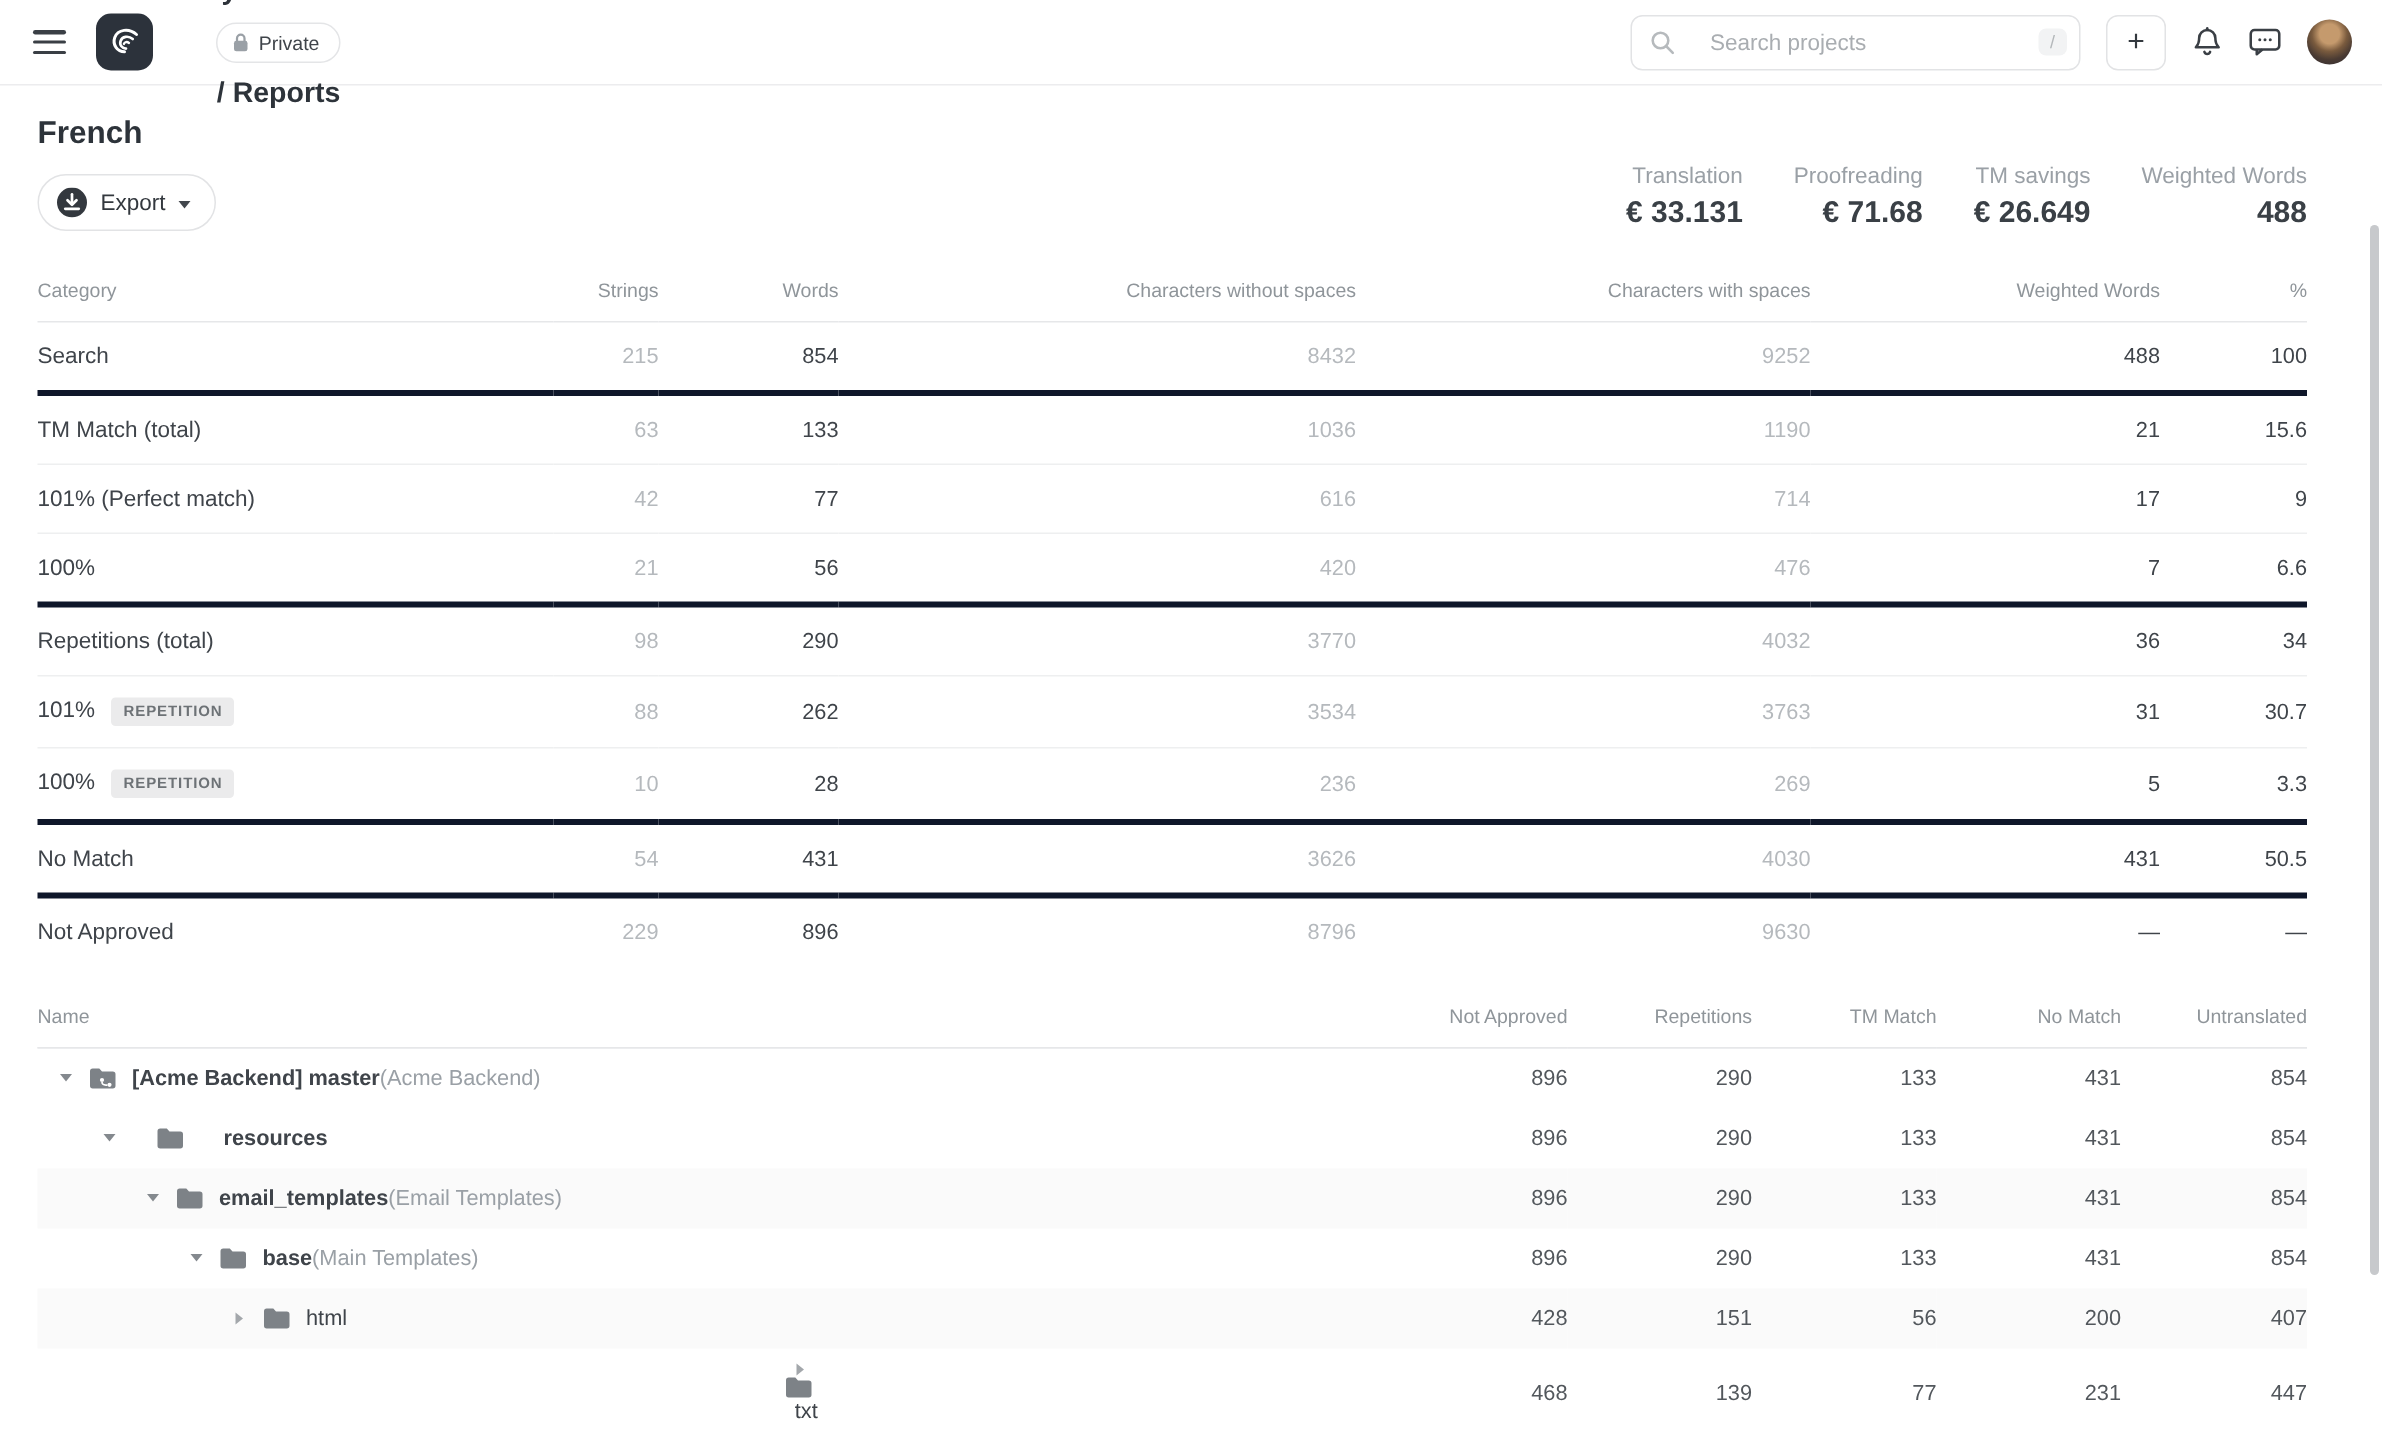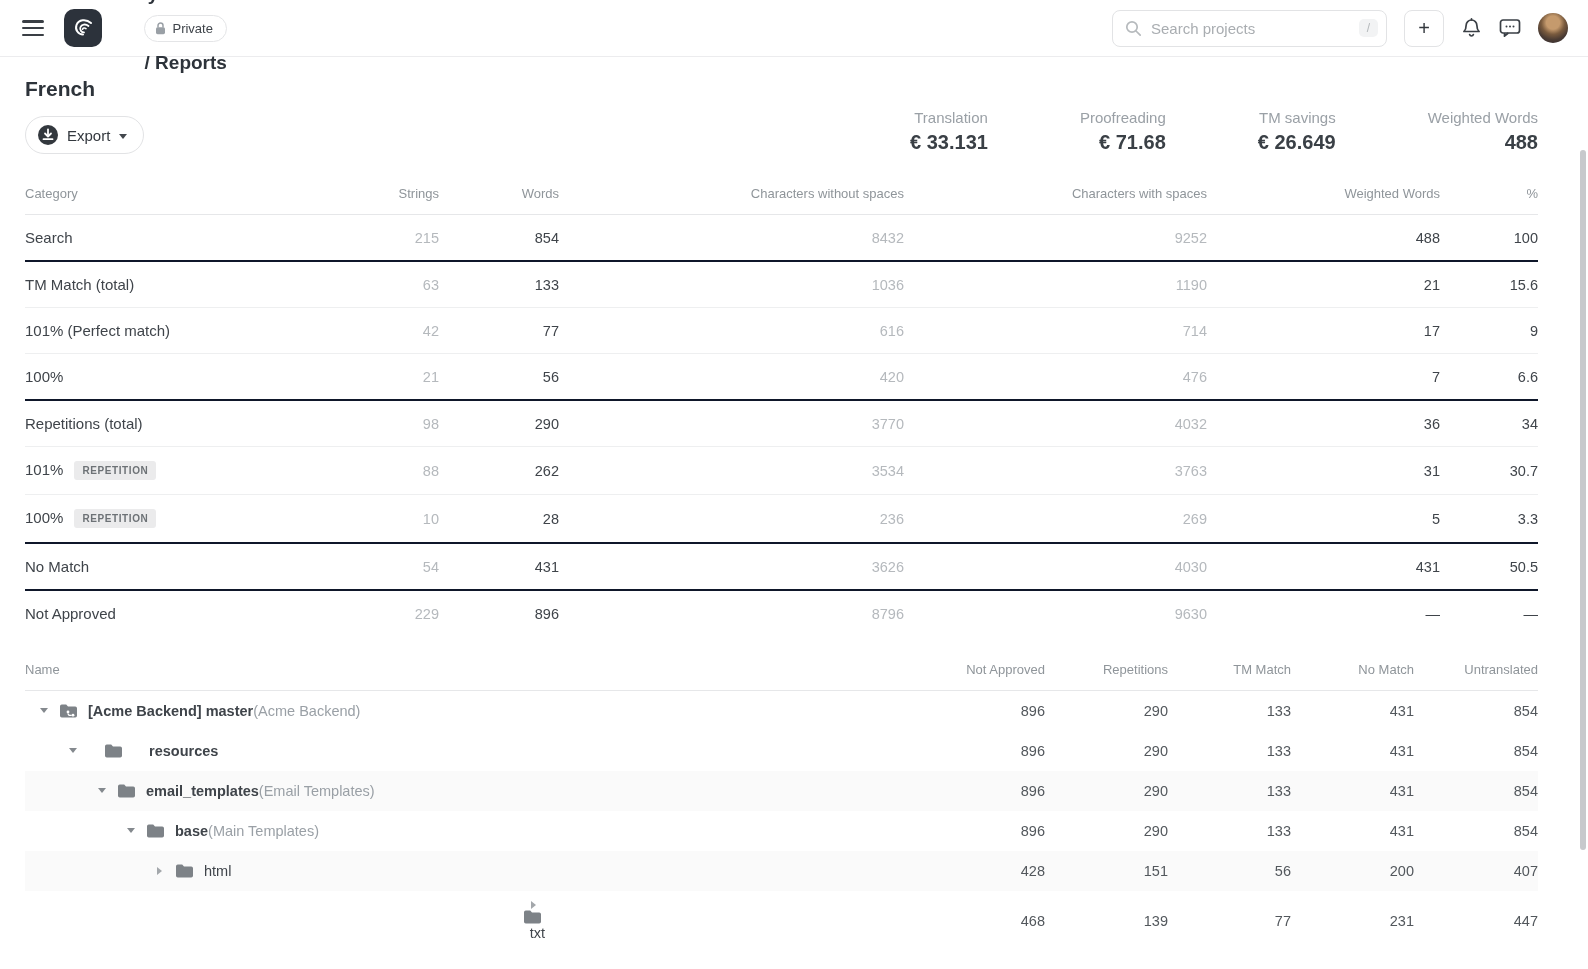--- a/index.html
+++ b/index.html
@@ -11,22 +11,22 @@
     border-bottom:1px solid #ececee; }
   .hamburger { width:22px; height:16px; display:flex; flex-direction:column;
     justify-content:space-between; background:none; border:none; cursor:pointer; margin-right:20px; }
   .hamburger span { display:block; height:2.5px; background:#3a3f45; border-radius:2px; }
   .logo { width:38px; height:38px; border-radius:10px; background:#2c323b; display:flex;
     align-items:center; justify-content:center; margin-right:14px; flex:0 0 auto; }
   .crumbs { display:flex; align-items:center; gap:10px; font-size:19px; font-weight:700; color:#2d333a; white-space:nowrap;flex-direction:column; }
   .privacy { display:inline-flex; align-items:center; gap:6px; border:1px solid #e4e5e7;
     border-radius:999px; padding:5px 13px 5px 10px; font-size:13px; font-weight:400; color:#3f444a; background:#fff; }
   .topbar-right { margin-left:auto; display:flex; align-items:center; gap:17px; }
-  .search { display:flex; align-items:center; width:275px; height:37px; border:1px solid #e2e3e5;
-    border-radius:8px; padding:0 8px 0 12px; gap:9px; }
+  .search { display:flex; align-items:center; width:300px; height:37px; border:1px solid #e2e3e5;
+    border-radius:8px; padding:0 8px 0 12px; gap:23px; }
   .search input { border:none; outline:none; flex:1; font-size:15px; color:#3a3f45;
     font-family:inherit; min-width:0; }
   .search input::placeholder { color:#a9adb1; }
   .search kbd { background:#f2f3f4; color:#b3b7ba; border-radius:5px; padding:2px 8px;
     font-size:12px; font-family:inherit; }
   .btn-plus { width:40px; height:37px; border:1px solid #e2e3e5; background:#fff; border-radius:8px;
     font-size:20px; color:#33383e; cursor:pointer; line-height:1; }
   .icon-btn { background:none; border:none; cursor:pointer; display:flex; align-items:center; }
   .avatar { width:30px; height:30px; border-radius:50%; cursor:pointer;
     background:radial-gradient(circle at 50% 32%, #c59a6d 0 26%, #7a5b3e 46%, #4a3b33 68%, #2e2a32 100%); }
@@ -34,36 +34,36 @@
   
   main { padding:0 50px 0 25px; }
   .page-title { font-size:20px; font-weight:600; color:#2f353b; margin-top:22px; }
   .lang-row { display:flex; justify-content:space-between; align-items:flex-end; margin-top:20px; }
   .lang-left h2 { font-size:21px; font-weight:700; color:#2d333a; margin-bottom:15px; }
   .btn-export { display:inline-flex; align-items:center; gap:9px; border:1px solid #e2e3e5;
     background:#fff; border-radius:999px; padding:8px 16px 8px 12px; font-size:15px; color:#33383e;
     font-family:inherit; cursor:pointer; }
   .caret-dn { width:0; height:0; border-left:4.5px solid transparent; border-right:4.5px solid transparent;
     border-top:5px solid #42474d; margin-top:2px; }
-  .stats { display:flex; gap:92px; }
+  .stats { display:flex; gap:34px; }
   .stat { text-align:right; }
   .stat .lbl { font-size:15px; color:#9aa0a6; }
   .stat .val { font-size:20px; font-weight:700; color:#3a4046; margin-top:5px; }
 
   
   table { width:100%; border-collapse:collapse; }
   th { font-size:13px; font-weight:400; color:#8f959a; text-align:right; padding:0 0 13px 0; }
   th:first-child { text-align:left; }
   .cat-table { margin-top:32px; }
   .cat-table thead tr { border-bottom:1px solid #e6e7e9; }
   .cat-table td { padding:14px 0; font-size:14.5px; color:#3f444a; text-align:right; }
   .cat-table td:first-child { text-align:left; font-size:15px; }
   .cat-table tbody tr { border-top:1px solid #eeeff0; }
   .cat-table tbody tr:first-child { border-top:none; }
-  .cat-table tbody tr.group { border-top:2px solid #0f172a; }
+  .cat-table tbody tr.group { border-top:4px solid #0f172a; }
   td.muted { color:#b5b9bd; }
   .badge { display:inline-block; margin-left:11px; background:#ebebec; color:#6d7276;
     font-size:10px; font-weight:600; letter-spacing:.6px; border-radius:3px; padding:4px 8px;
     vertical-align:1px; }
 
   .files-table { margin-top:26px; }
   .files-table thead tr { border-bottom:1px solid #e6e7e9; }
   .files-table td { padding:10px 0; font-size:14.5px; color:#52575c; text-align:right; height:40px; }
   .files-table td:first-child { text-align:left; }
   .files-table tr.shaded { background:#fafafa; }

